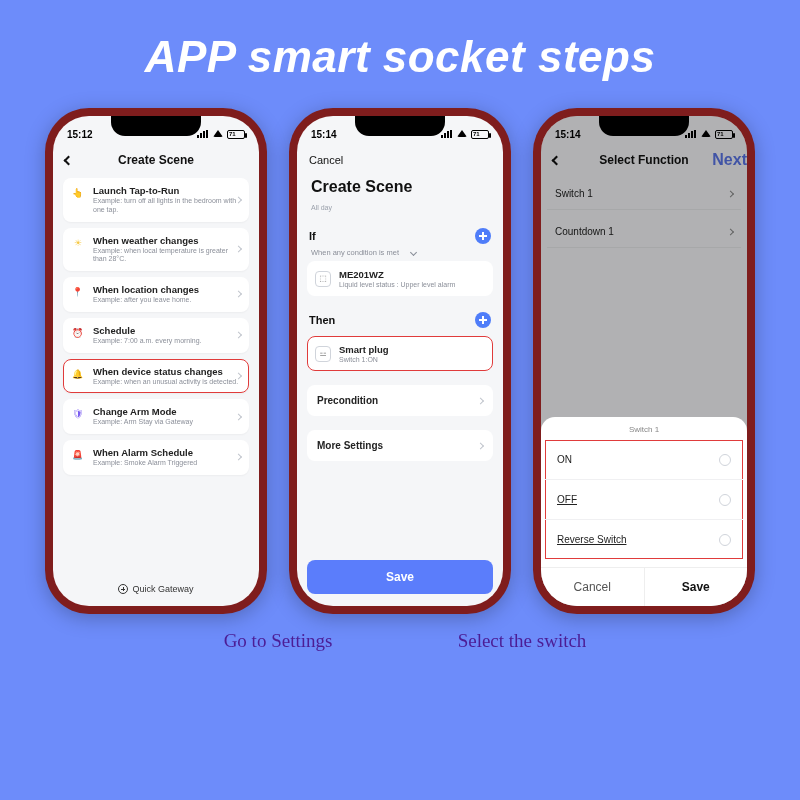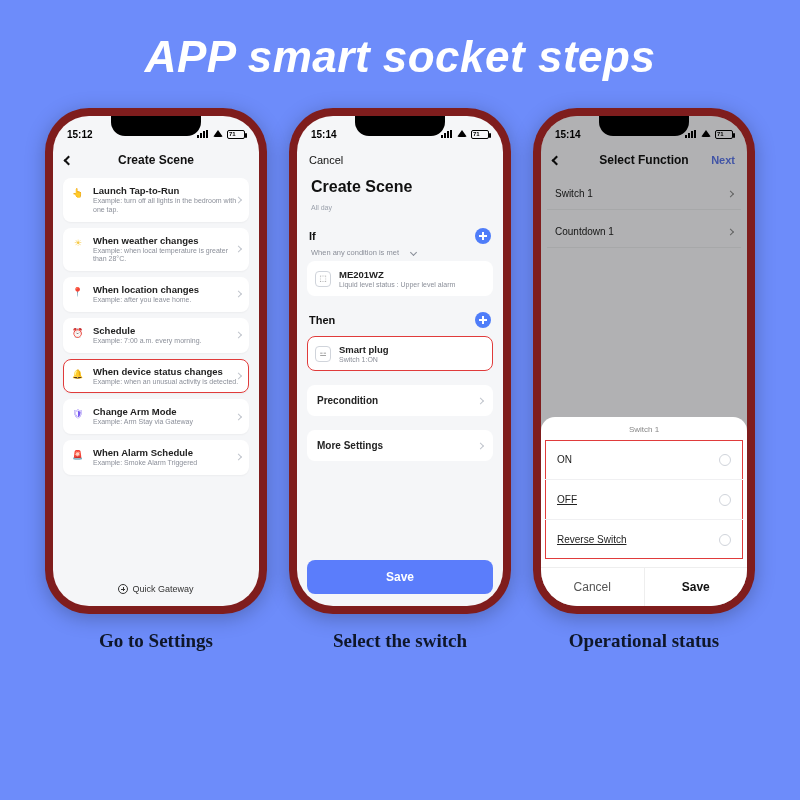--- a/index.html
+++ b/index.html
@@ -70,21 +70,21 @@
   .bat::after { content:""; position:absolute; right:-3px; top:2px; width:2px; height:5px; background:#000; border-radius:1px; }
   .bat span { font-size:6px; margin-left:1px; }
 
   .navbar {
     height: 28px;
     display:flex; align-items:center; justify-content:center;
     position:relative;
     font-size: 12px; font-weight: 600; color:#111;
   }
   .navbar .left { position:absolute; left:12px; font-size:12px; color:#111; }
-  .navbar .right { position:absolute; right:12px; font-size:11px; color:#5b75e6; }
+  .navbar .right { position:absolute; right:0; font-size:16px; color:#5b75e6; }
   .chev-left { display:inline-block; width:7px; height:7px; border-left:2px solid #111; border-bottom:2px solid #111; transform:rotate(45deg); }
 
   .content { flex:1; overflow:hidden; padding: 4px 10px 0 10px; display:flex; flex-direction:column; gap:6px; }
 
   .card {
     background:#fff; border-radius:8px;
     padding:7px 8px 7px 30px;
     position:relative;
     box-shadow: 0 1px 2px rgba(0,0,0,.04);
   }
@@ -148,21 +148,21 @@
   .opts { outline:1.5px solid #e03b3b; outline-offset:-1px; margin:0 4px; }
   .opt { padding:14px 12px; font-size:10px; color:#222; position:relative; }
   .opt + .opt { border-top:1px solid #f0f0f2;text-decoration:underline; }
   .radio { position:absolute; right:12px; top:50%; transform:translateY(-50%); width:12px; height:12px; border:1px solid #d0d4db; border-radius:50%; }
   .sheet-actions { display:flex; border-top:1px solid #eee; margin-top:8px; }
   .sheet-actions div { flex:1; text-align:center; padding:12px 0; font-size:12px; }
   .sheet-actions div:first-child { border-right:1px solid #eee; color:#555; }
   .sheet-actions div:last-child { font-weight:700; color:#111; }
 
   .captions { display:flex; justify-content:center; gap:22px; margin-top:16px; }
-  .captions div { width:222px; text-align:center; color:#0f172a; font-size:19px; font-family: Georgia, 'Times New Roman', serif; font-weight: bold; }
+  .captions div { width:222px; text-align:center; color:#4c1d95; font-size:19px; font-family: Georgia, 'Times New Roman', serif; }
 
   .ic-tap{color:#f08a4b}.ic-sun{color:#f6c945}.ic-pin{color:#ef4e5b}.ic-clock{color:#4f7df9}.ic-bell{color:#35c77b}.ic-shield{color:#7a5cf0}.ic-alarm{color:#ef4e5b}
 </style>
 </head>
 <body>
 
 <div class="title">APP smart socket steps</div>
 
 <div class="phones">
 
@@ -354,14 +354,13 @@
         </div>
       </div>
     </div>
   </div>
 
 </div>
 
 <div class="captions">
   <div>Go to Settings</div>
   <div>Select the switch</div>
-  <div>Operational status</div>
 </div>
 
 </body></html>

